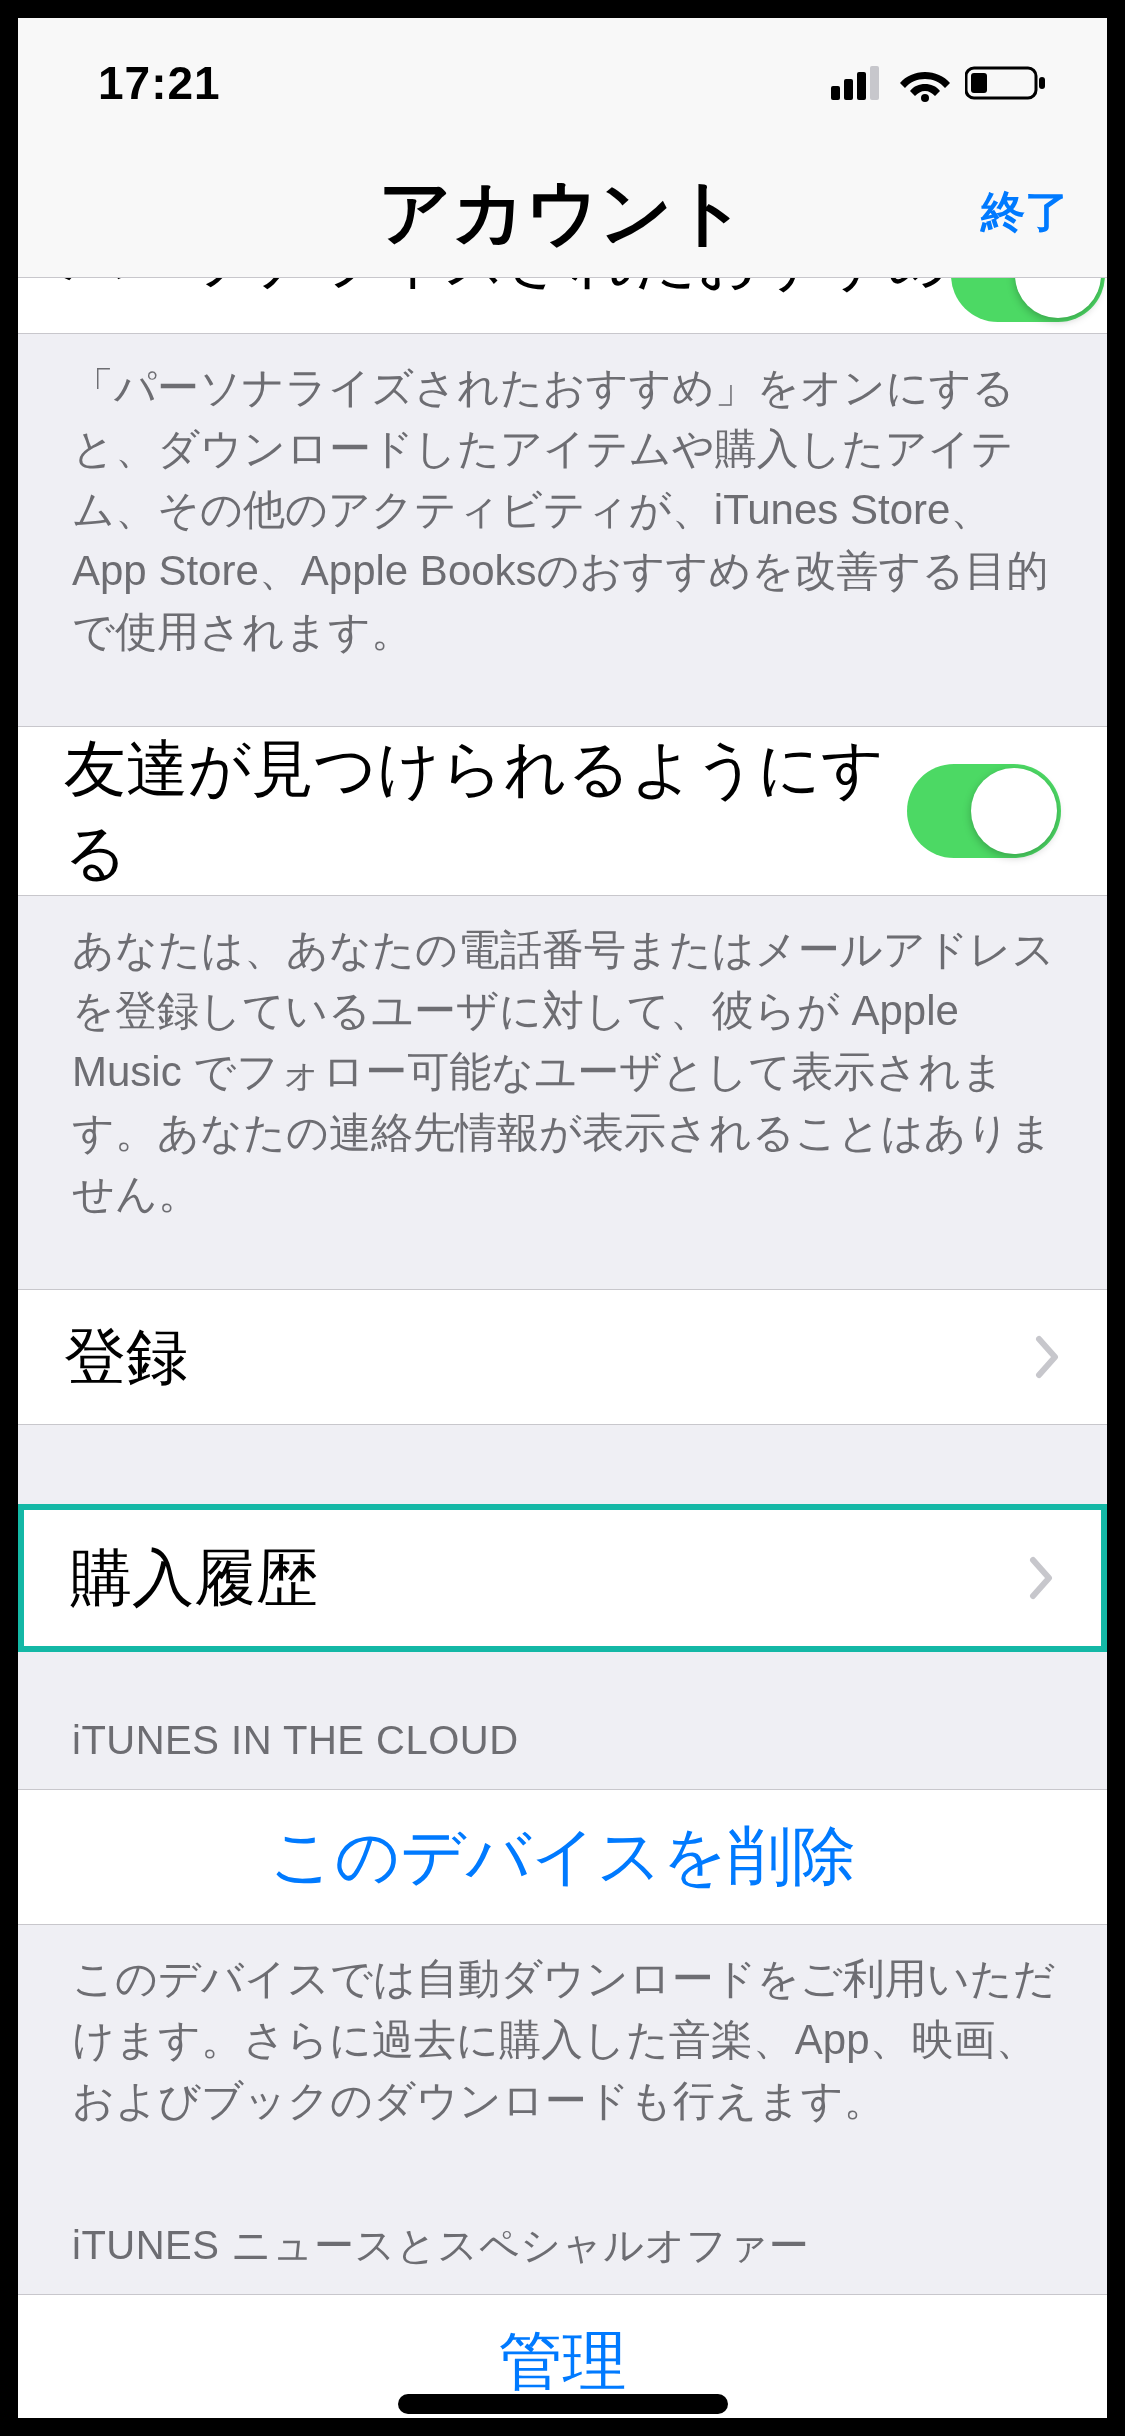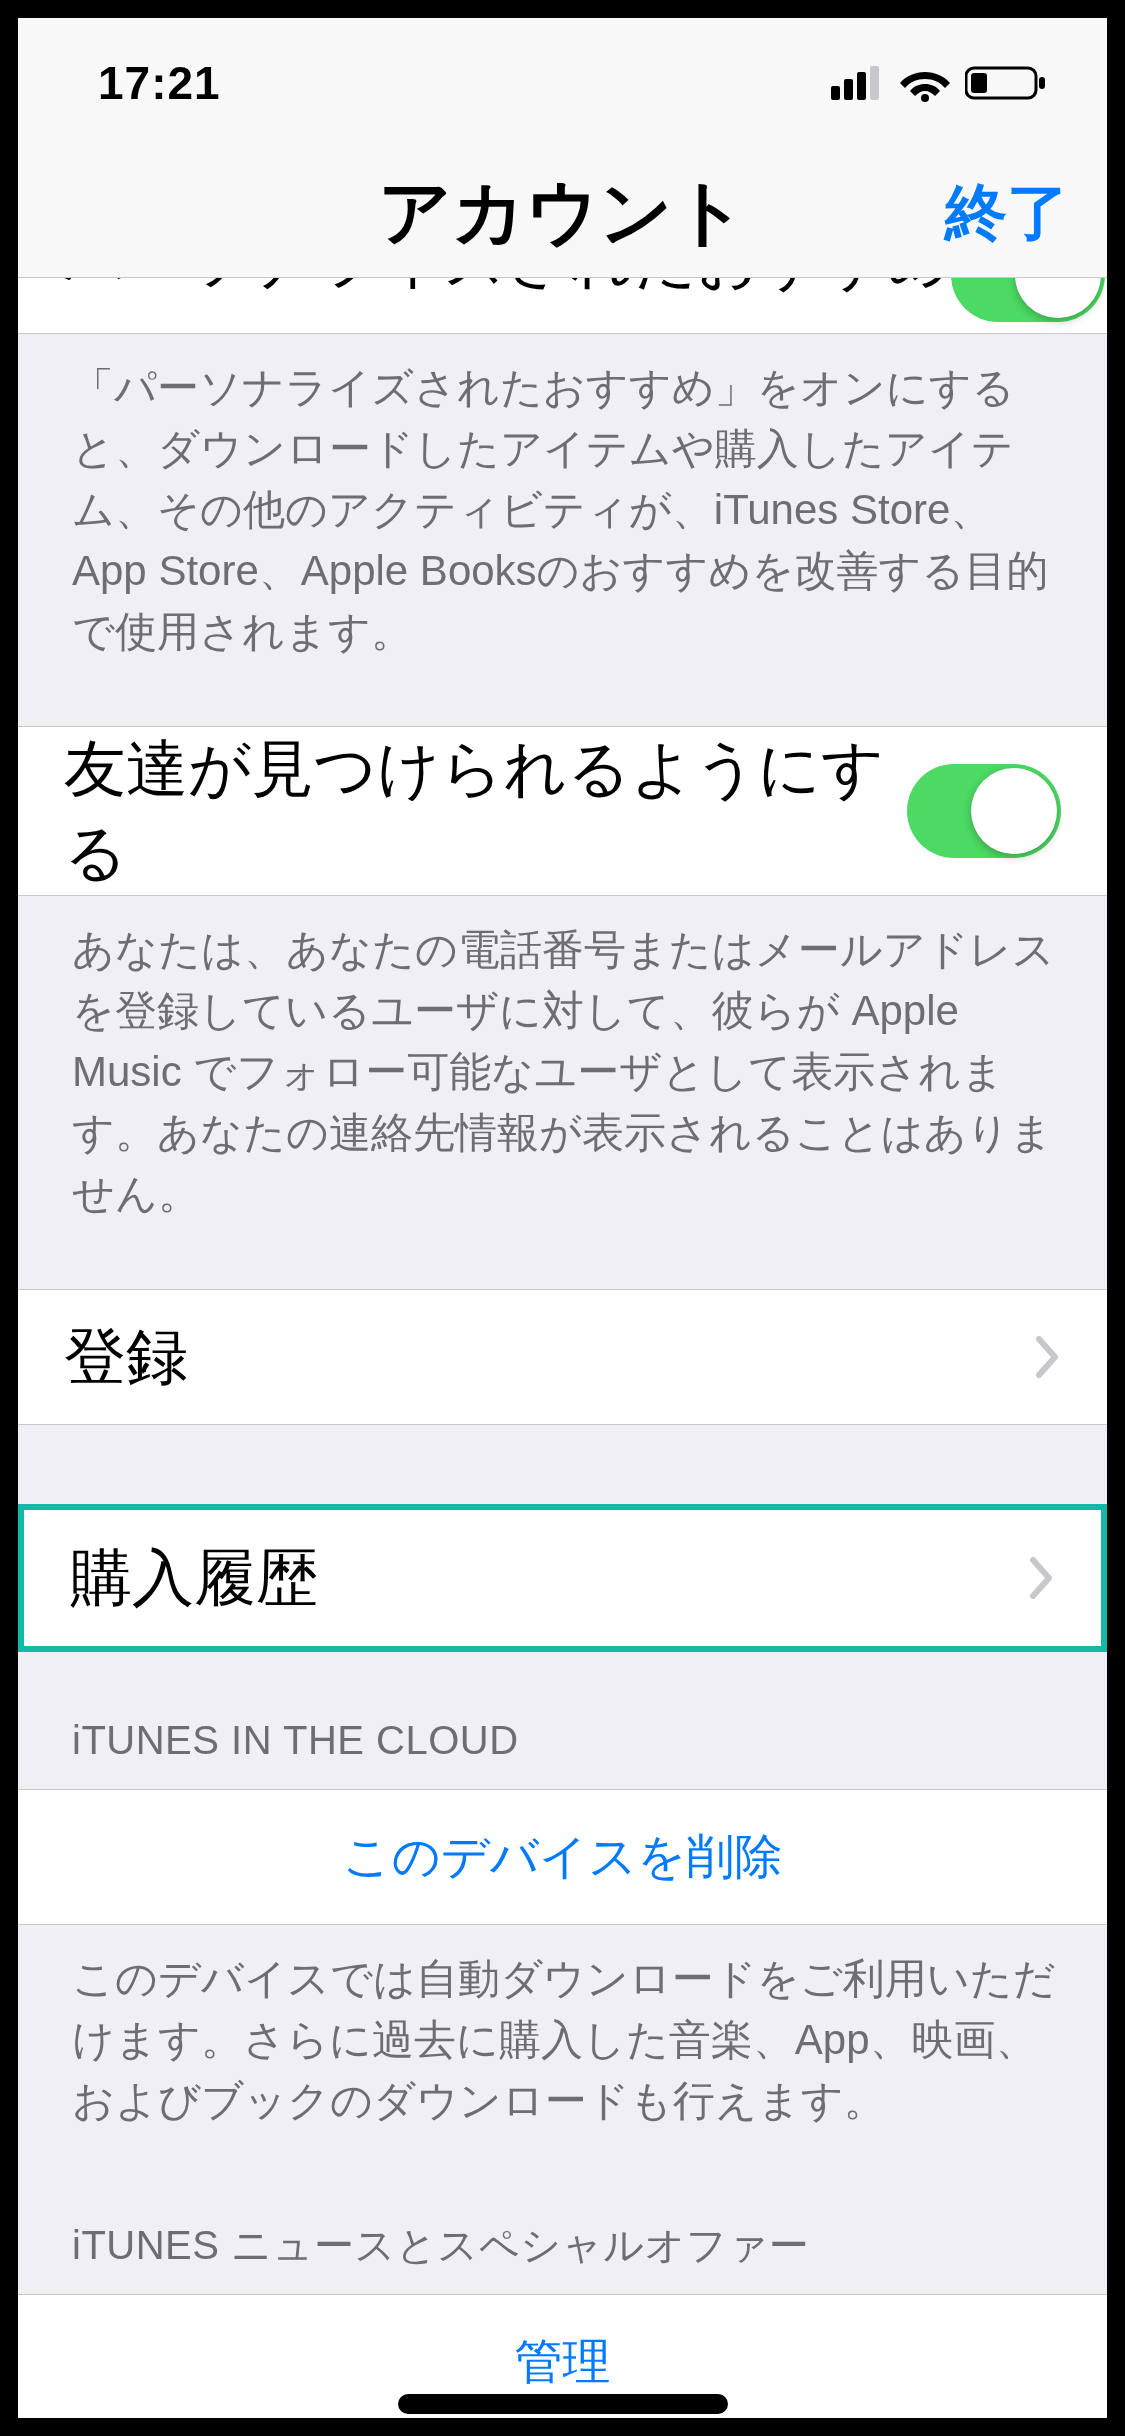--- a/index.html
+++ b/index.html
@@ -57,21 +57,21 @@
     justify-content: center;
   }
   .nav-title {
     font-size: 72px;
     font-weight: 600;
     color: #000;
   }
   .nav-done {
     position: absolute;
     right: 38px;
-    font-size: 62px;
+    font-size: 44px;
     font-weight: 600;
     color: #007aff;
   }
 
   
   .content {
     flex: 1;
     overflow: hidden;
     background: #efeff4;
     position: relative;
@@ -86,21 +86,21 @@
     align-items: center;
     justify-content: space-between;
     border-top: 1px solid #c8c7cc;
     border-bottom: 1px solid #c8c7cc;
   }
   .row-label {
     font-size: 62px;
     color: #000;
   }
   .row-center-link {
-    font-size: 48px;
+    font-size: 64px;
     color: #007aff;
     width: 100%;
     text-align: center;
   }
 
   
   .toggle {
     width: 154px;
     height: 94px;
     border-radius: 47px;

